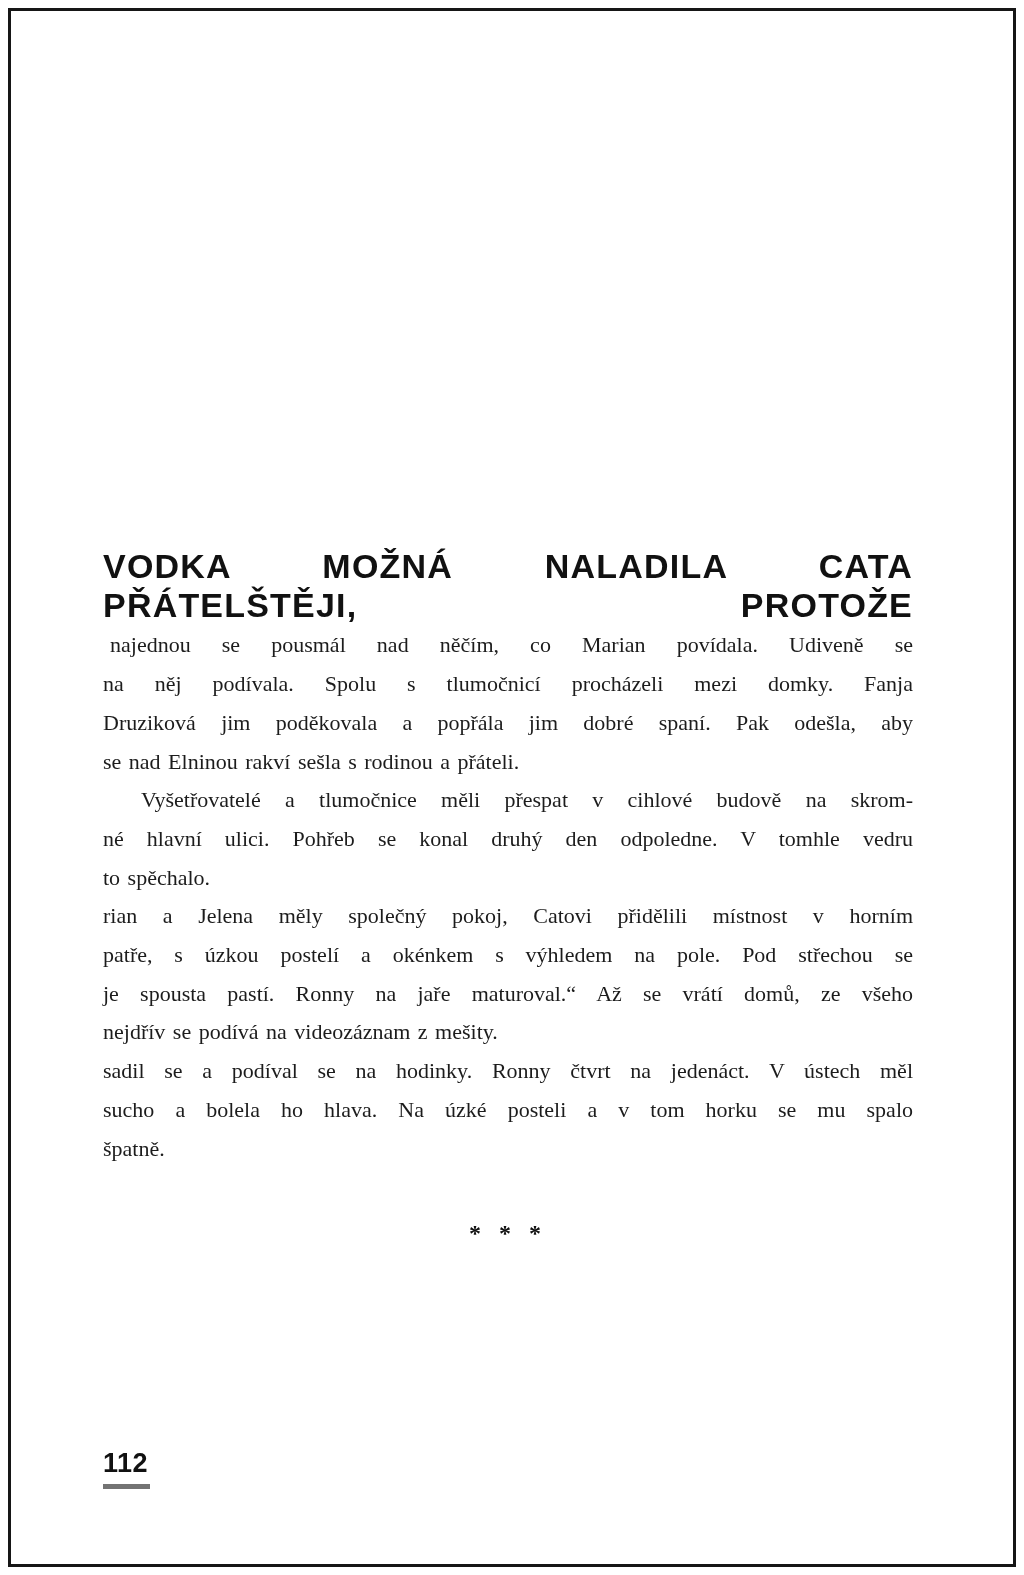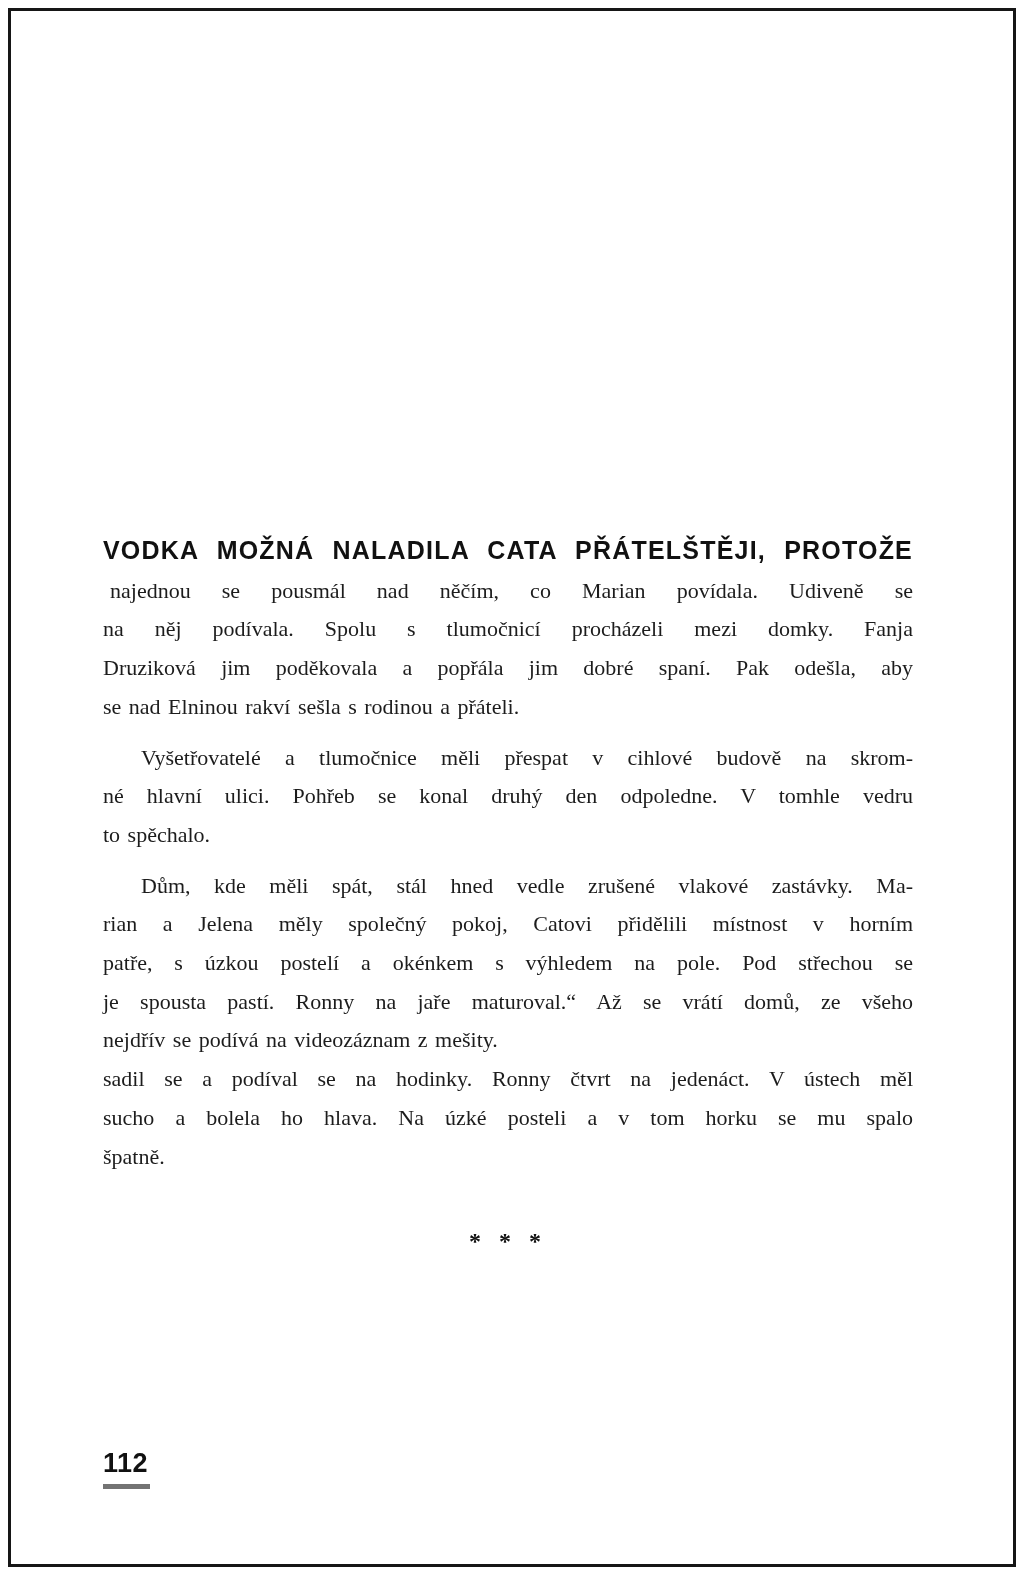--- a/index.html
+++ b/index.html
@@ -27,45 +27,45 @@
   }
   .text-block {
     position: absolute;
     left: 103px;
     top: 531px;
     width: 810px;
   }
   .heading {
     font-family: "Liberation Sans", sans-serif;
     font-weight: 700;
-    font-size: 25px;
+    font-size: 34px;
     letter-spacing: 1.2px;
     line-height: 38.7px;
     color: #111111;
     text-align: justify;
     text-align-last: justify;
     margin-bottom: 2px;
+    margin-top: 16px;
   }
   .paragraph {
     margin: 0;
   }
   .line {
     font-size: 22px;
     line-height: 38.7px;
     text-align: justify;
     text-align-last: justify;
     word-spacing: 2px;
   }
   .line.last {
     text-align: center;
     text-align-last: left;
   }
   .paragraph.indent .line.first {
     text-indent: 38px;
-    margin-top: 12px;
   }
   .paragraph.noindent .line.first {
     text-indent: 7px;
   }
   .separator {
     margin-top: 52px;
     text-align: center;
     font-size: 24px;
     font-weight: 700;
     letter-spacing: 6px;
@@ -99,21 +99,20 @@
           <div class="line">na něj podívala. Spolu s tlumočnicí procházeli mezi domky. Fanja</div>
           <div class="line">Druziková jim poděkovala a popřála jim dobré spaní. Pak odešla, aby</div>
           <div class="line last">se nad Elninou rakví sešla s rodinou a přáteli.</div>
         </div>
         <div class="paragraph indent">
           <div class="line first">Vyšetřovatelé a tlumočnice měli přespat v cihlové budově na skrom-</div>
           <div class="line">né hlavní ulici. Pohřeb se konal druhý den odpoledne. V tomhle vedru</div>
           <div class="line last">to spěchalo.</div>
         </div>
         <div class="paragraph indent">
-          <div class="line first">Dům, kde měli spát, stál hned vedle zrušené vlakové zastávky. Ma-</div>
           <div class="line">rian a Jelena měly společný pokoj, Catovi přidělili místnost v horním</div>
           <div class="line">patře, s úzkou postelí a okénkem s výhledem na pole. Pod střechou se</div>
         </div>
         <div class="paragraph indent">
           <div class="line">je spousta pastí. Ronny na jaře maturoval.“ Až se vrátí domů, ze všeho</div>
           <div class="line last">nejdřív se podívá na videozáznam z mešity.</div>
         </div>
         <div class="paragraph indent">
           <div class="line">sadil se a podíval se na hodinky. Ronny čtvrt na jedenáct. V ústech měl</div>
           <div class="line">sucho a bolela ho hlava. Na úzké posteli a v tom horku se mu spalo</div>

